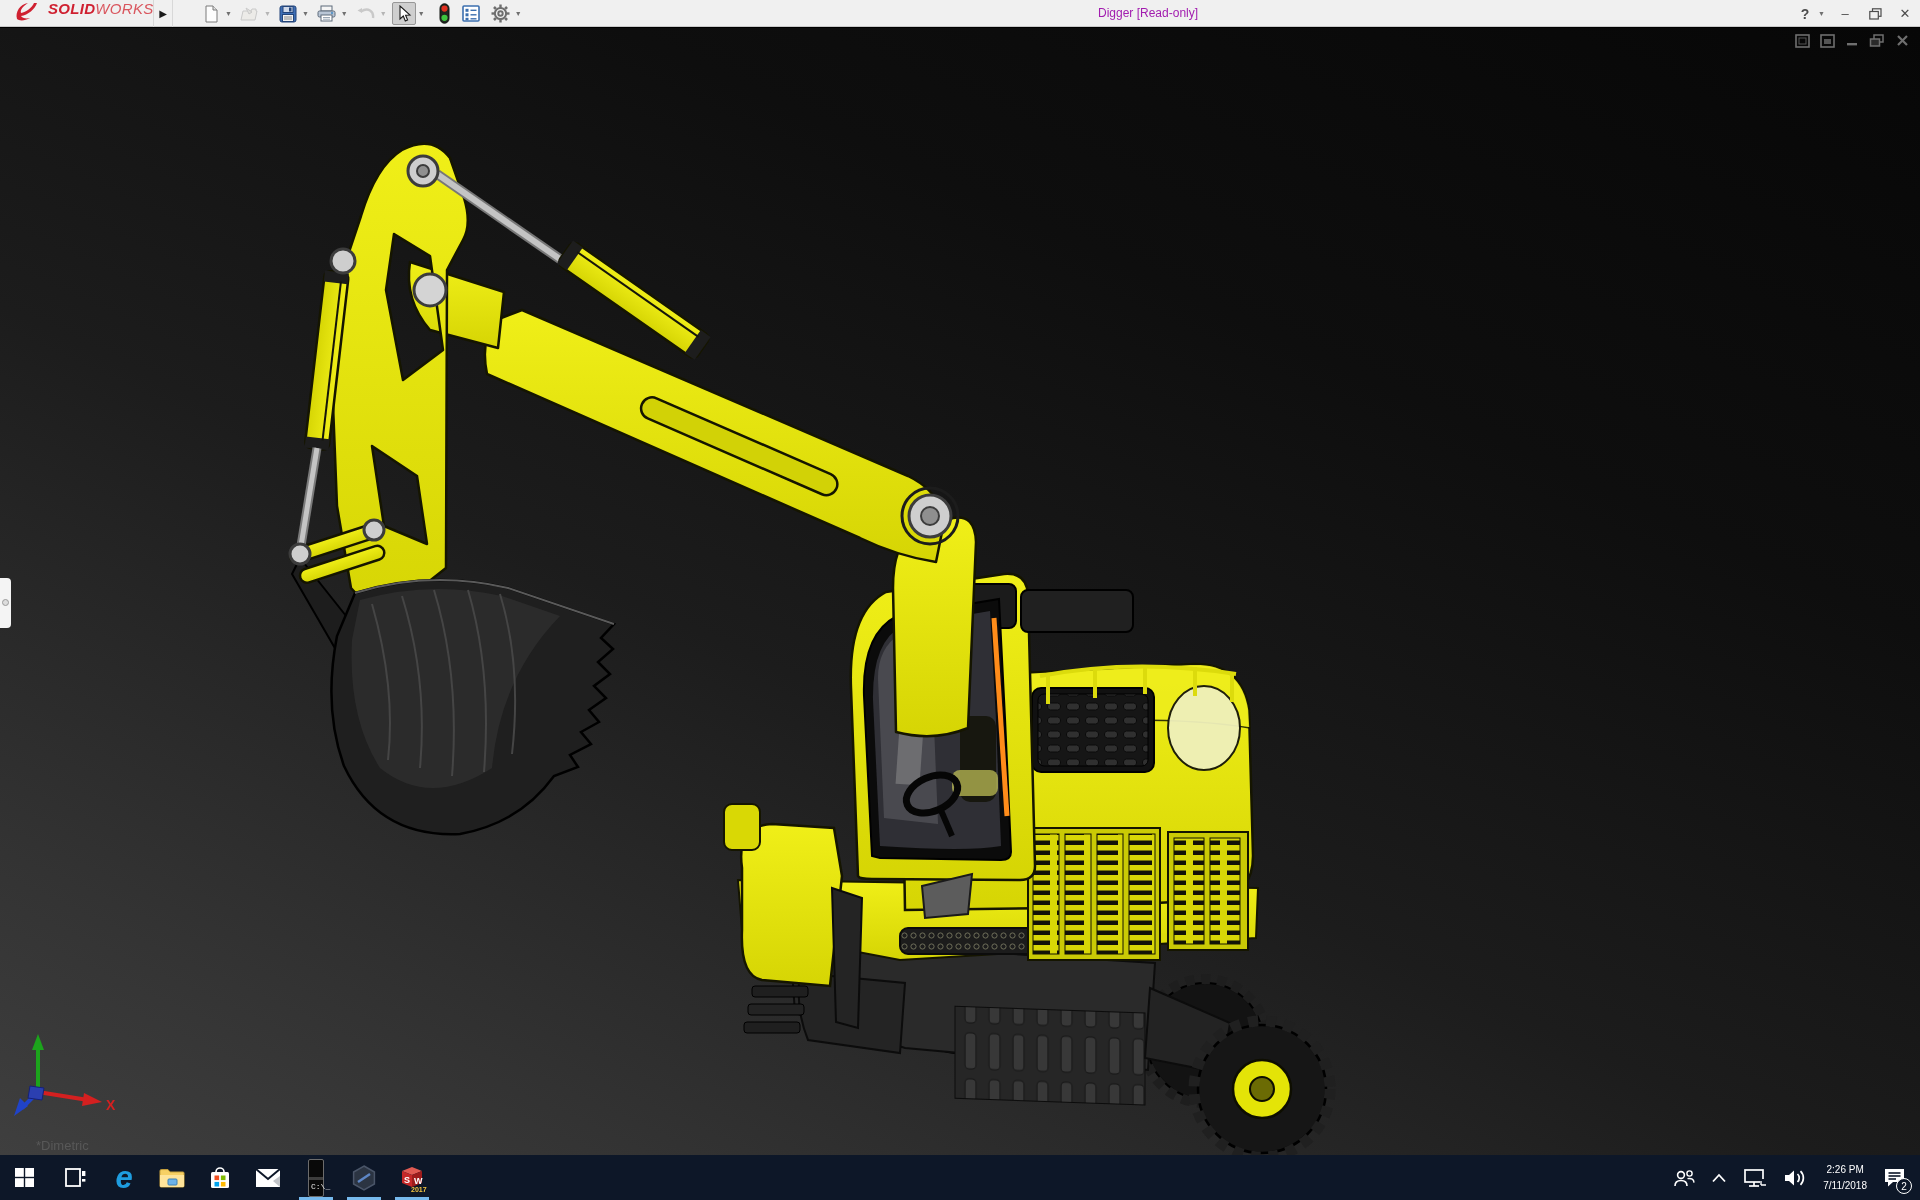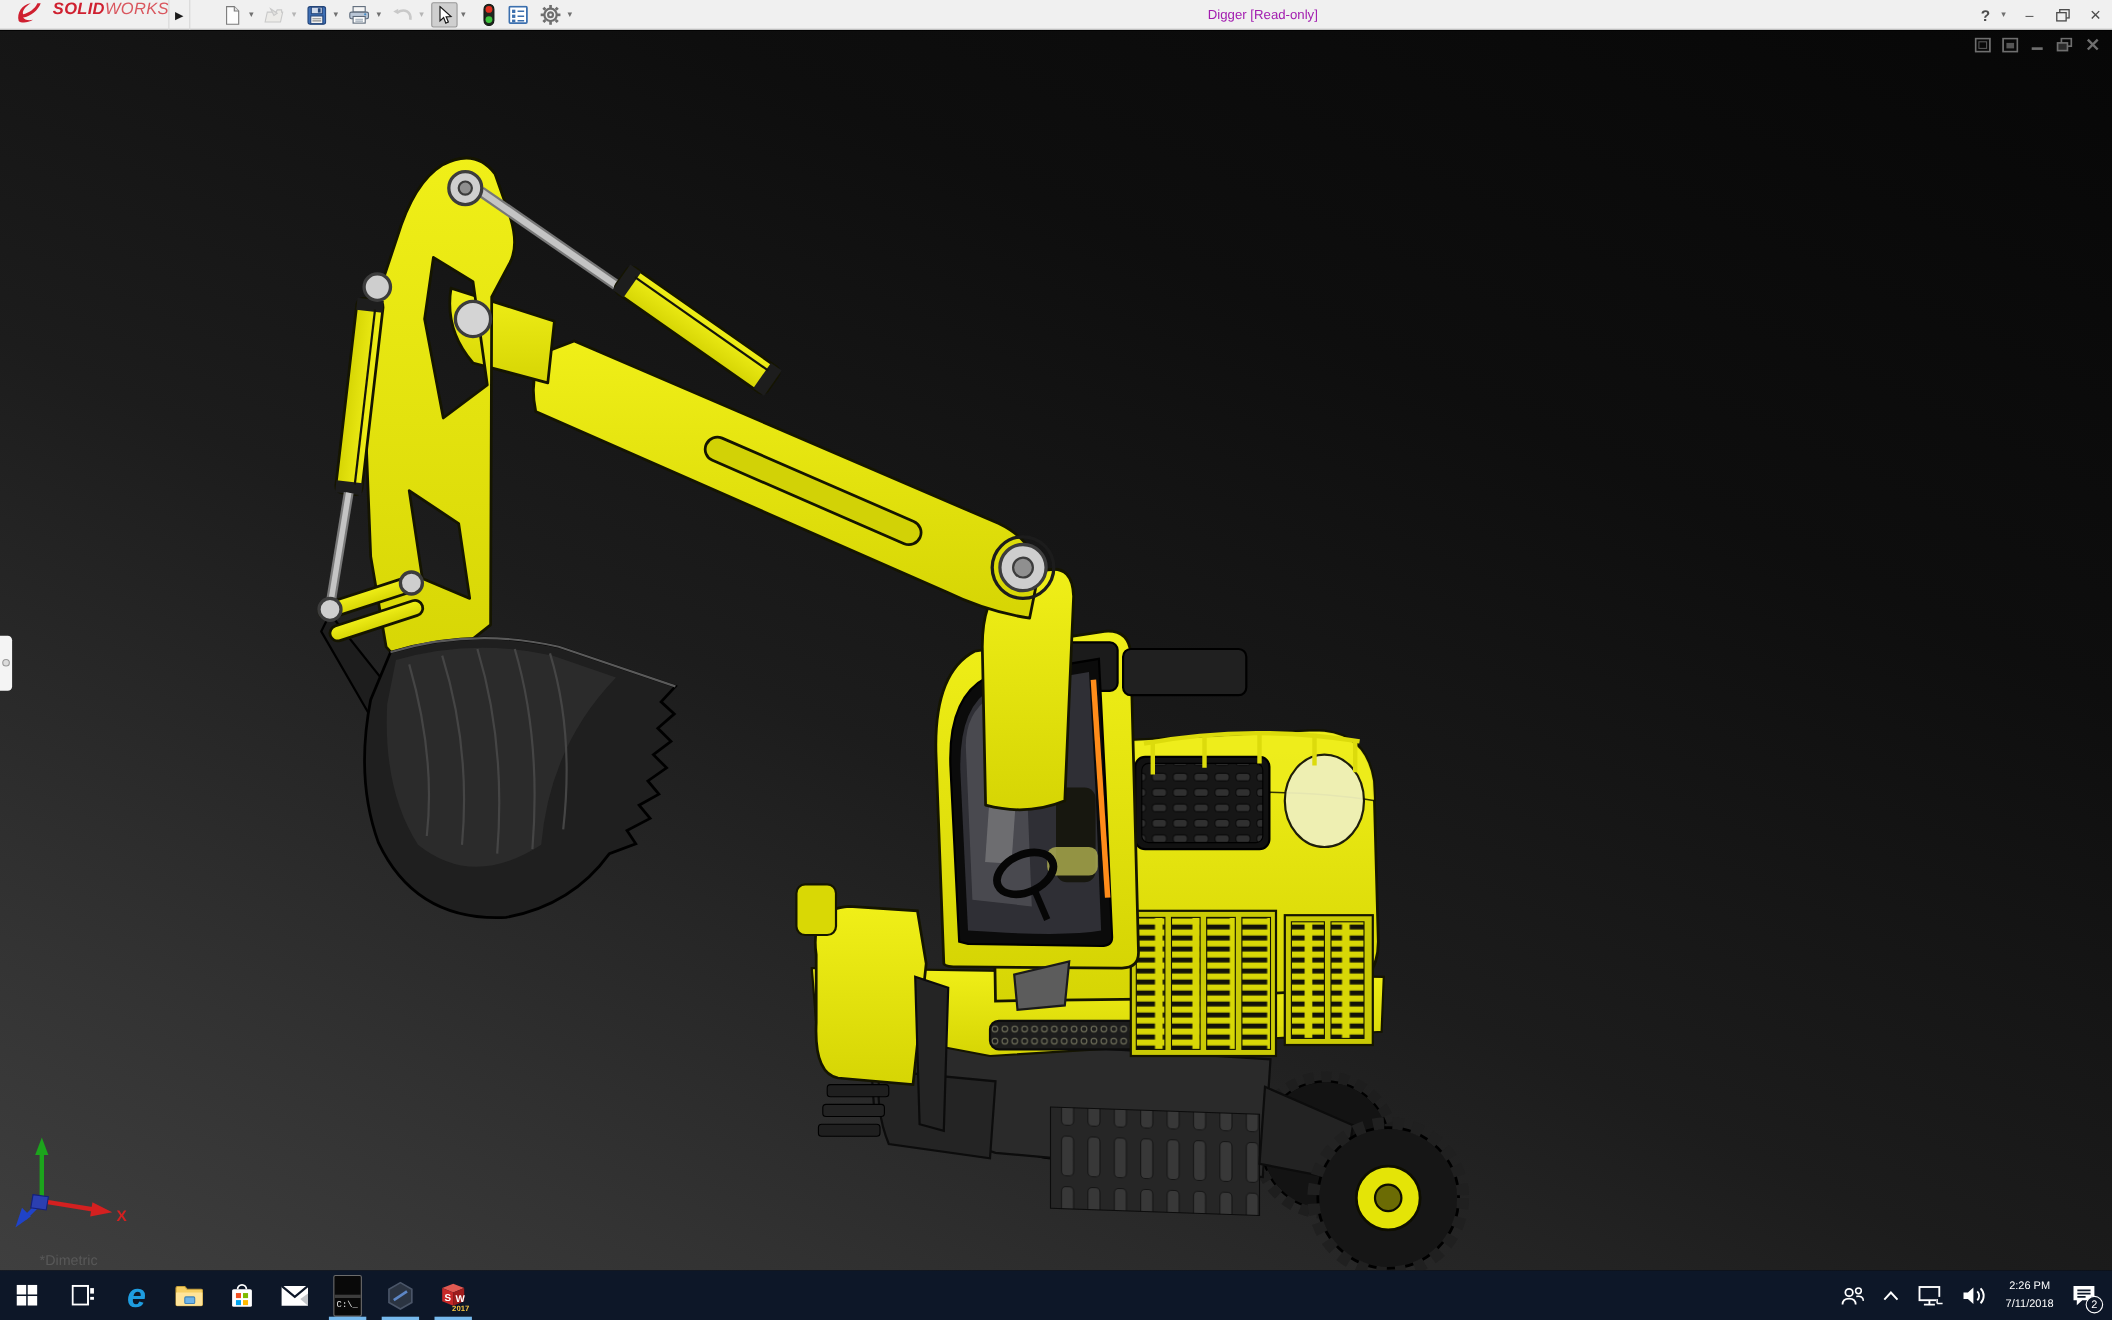--- a/index.html
+++ b/index.html
@@ -54,21 +54,21 @@
                display:flex; align-items:center; position:relative; }
   .searchbox input { flex:1; border:none; outline:none; background:transparent;
                      font-size:15px; color:#4a4a4a; font-family:"Liberation Sans",sans-serif; padding-left:8px; }
   .cortana-ring { width:22px; height:22px; border:2.5px solid #1d1d1d; border-radius:50%; margin-left:13px; }
   .mic { margin-right:12px; }
   .task-icons { display:flex; align-items:stretch; margin-left:4px; }
   .app { width:48px; height:45px; display:flex; align-items:center; justify-content:center;
          position:relative; cursor:pointer; }
   .app .runbar { position:absolute; left:7px; bottom:0; width:34px; height:3px; background:#76b9ed; }
   .edge-e { font-size:31px; font-weight:bold; color:#1e9de0; font-style:italic; line-height:1; }
-  .cmdbox { width:26px; height:24px; background:#090909; border:1px solid #6c6c6c; border-radius:2px;
+  .cmdbox { width:16px; height:24px; background:#090909; border:1px solid #6c6c6c; border-radius:2px;
             font-family:"Liberation Mono",monospace; font-size:8px; color:#e8e8e8; padding:18px 2px; }
   .cmdbox .bar { height:3px; background:#3d3d3d; margin:-1px -2px 2px; }
   .tray { margin-left:auto; display:flex; align-items:center; }
   .tray-btn { height:45px; display:flex; align-items:center; justify-content:center;
               padding:0 8px; cursor:pointer; }
   .clock { color:#fff; font-size:10px; text-align:center; line-height:16px; padding:0 8px; cursor:default; }
   .action { position:relative; padding:0 14px 0 8px; }
   .badge { position:absolute; right:8px; bottom:6px; min-width:16px; height:16px; border-radius:50%;
            background:#0d1728; border:1.5px solid #fff; color:#fff; font-size:10px;
            display:flex; align-items:center; justify-content:center; }

